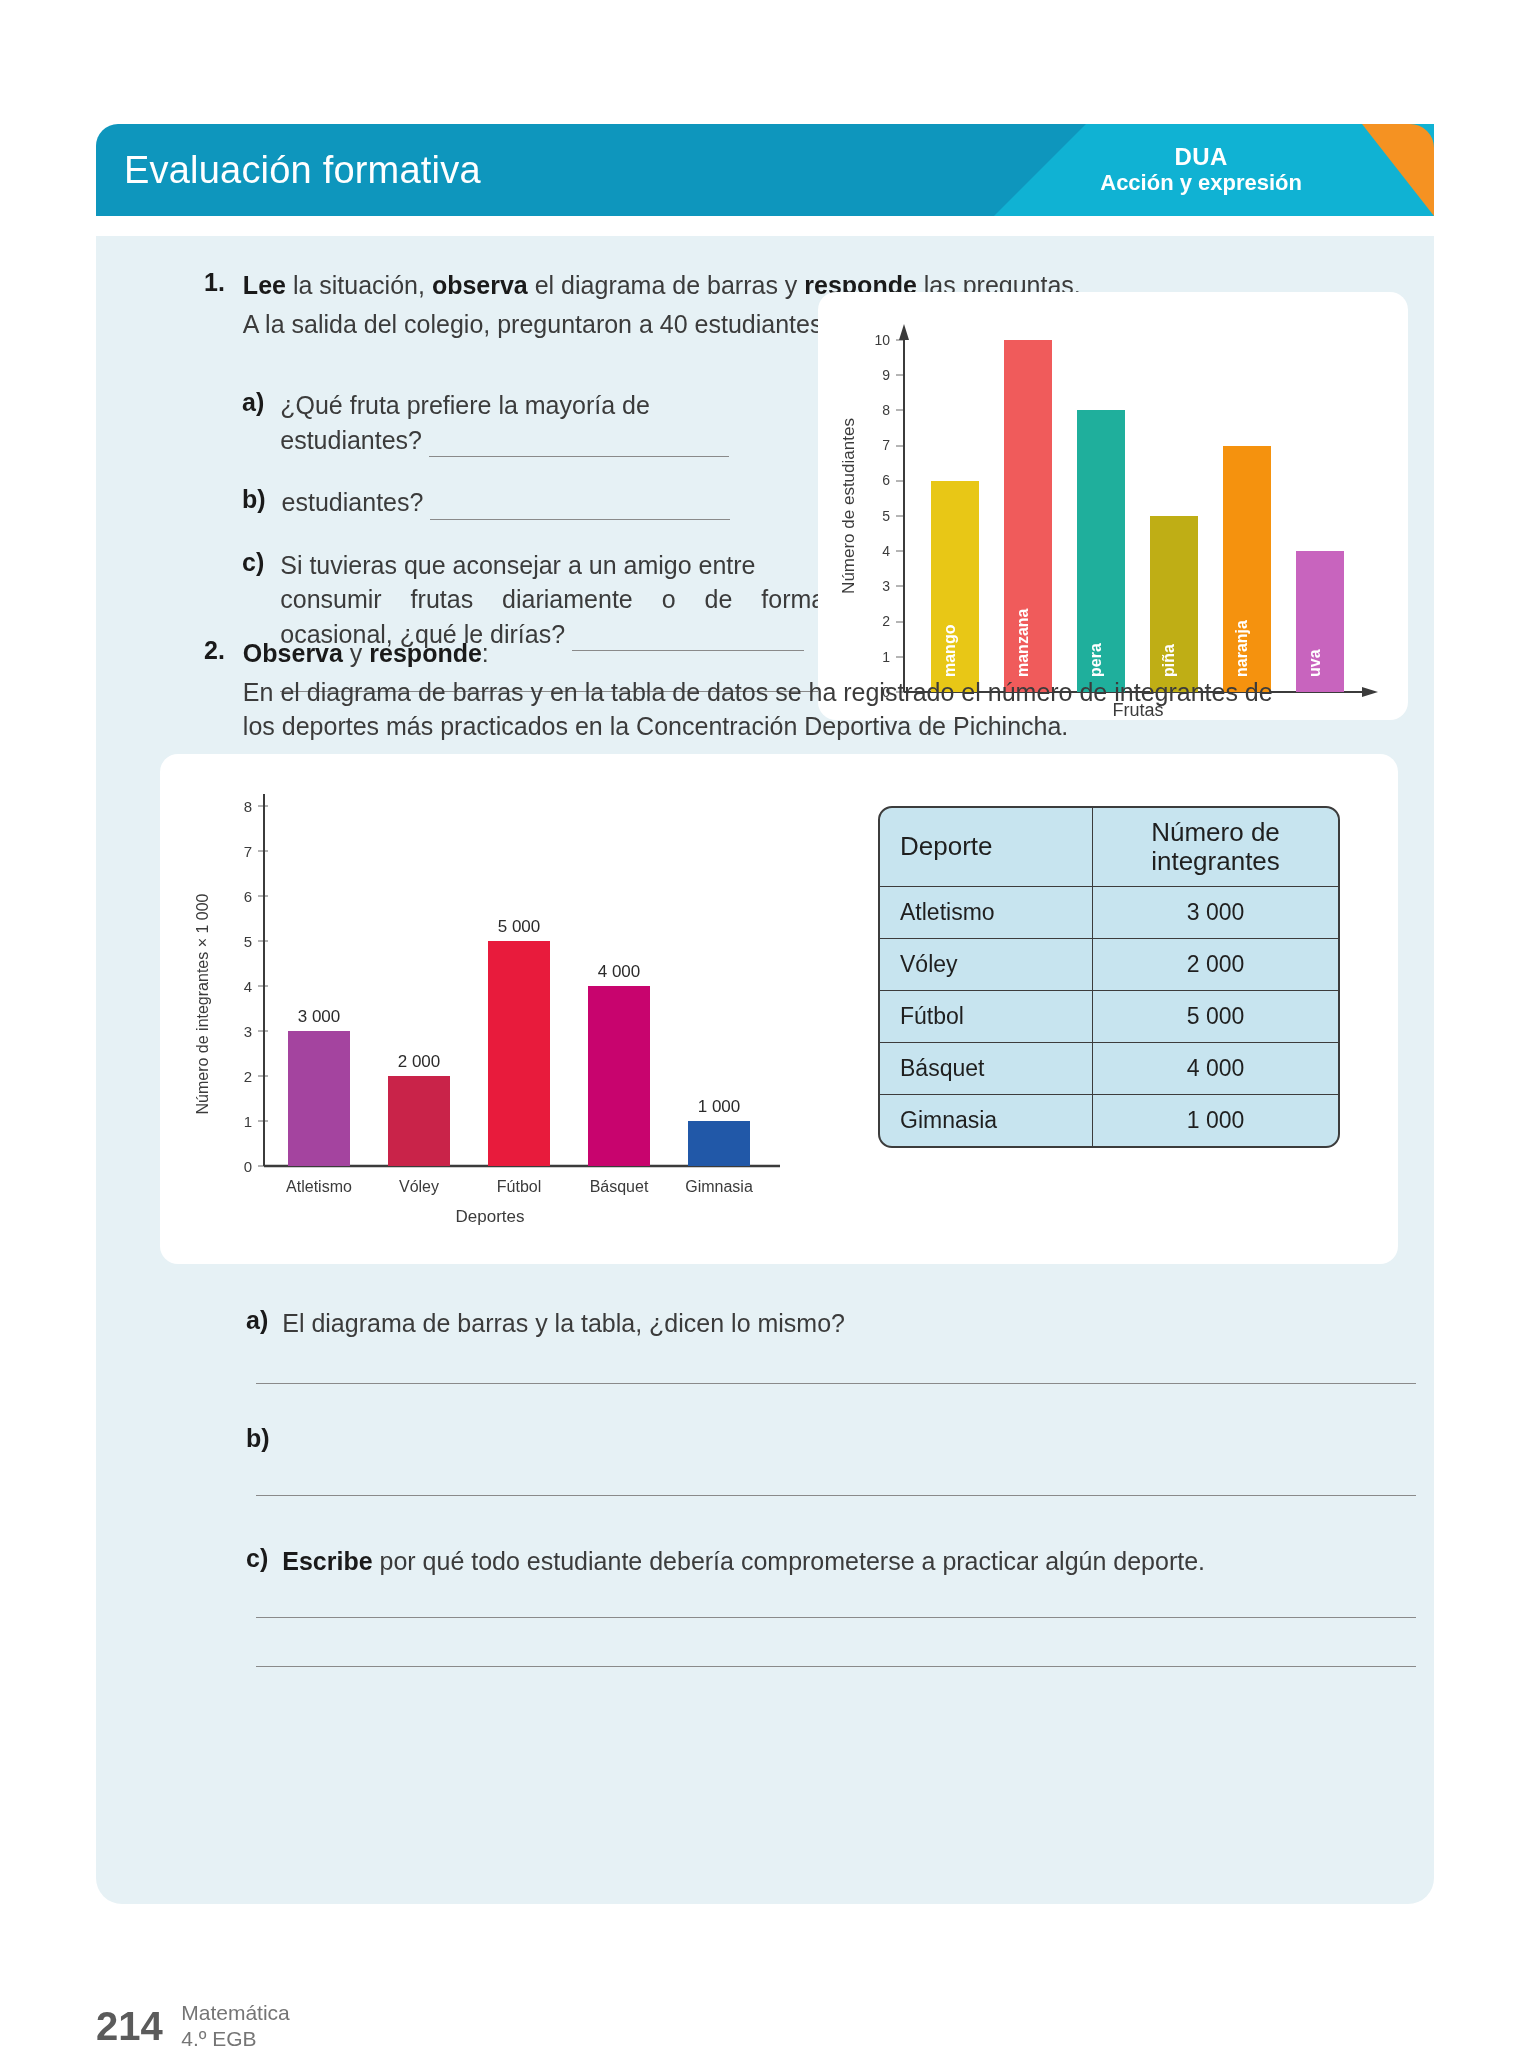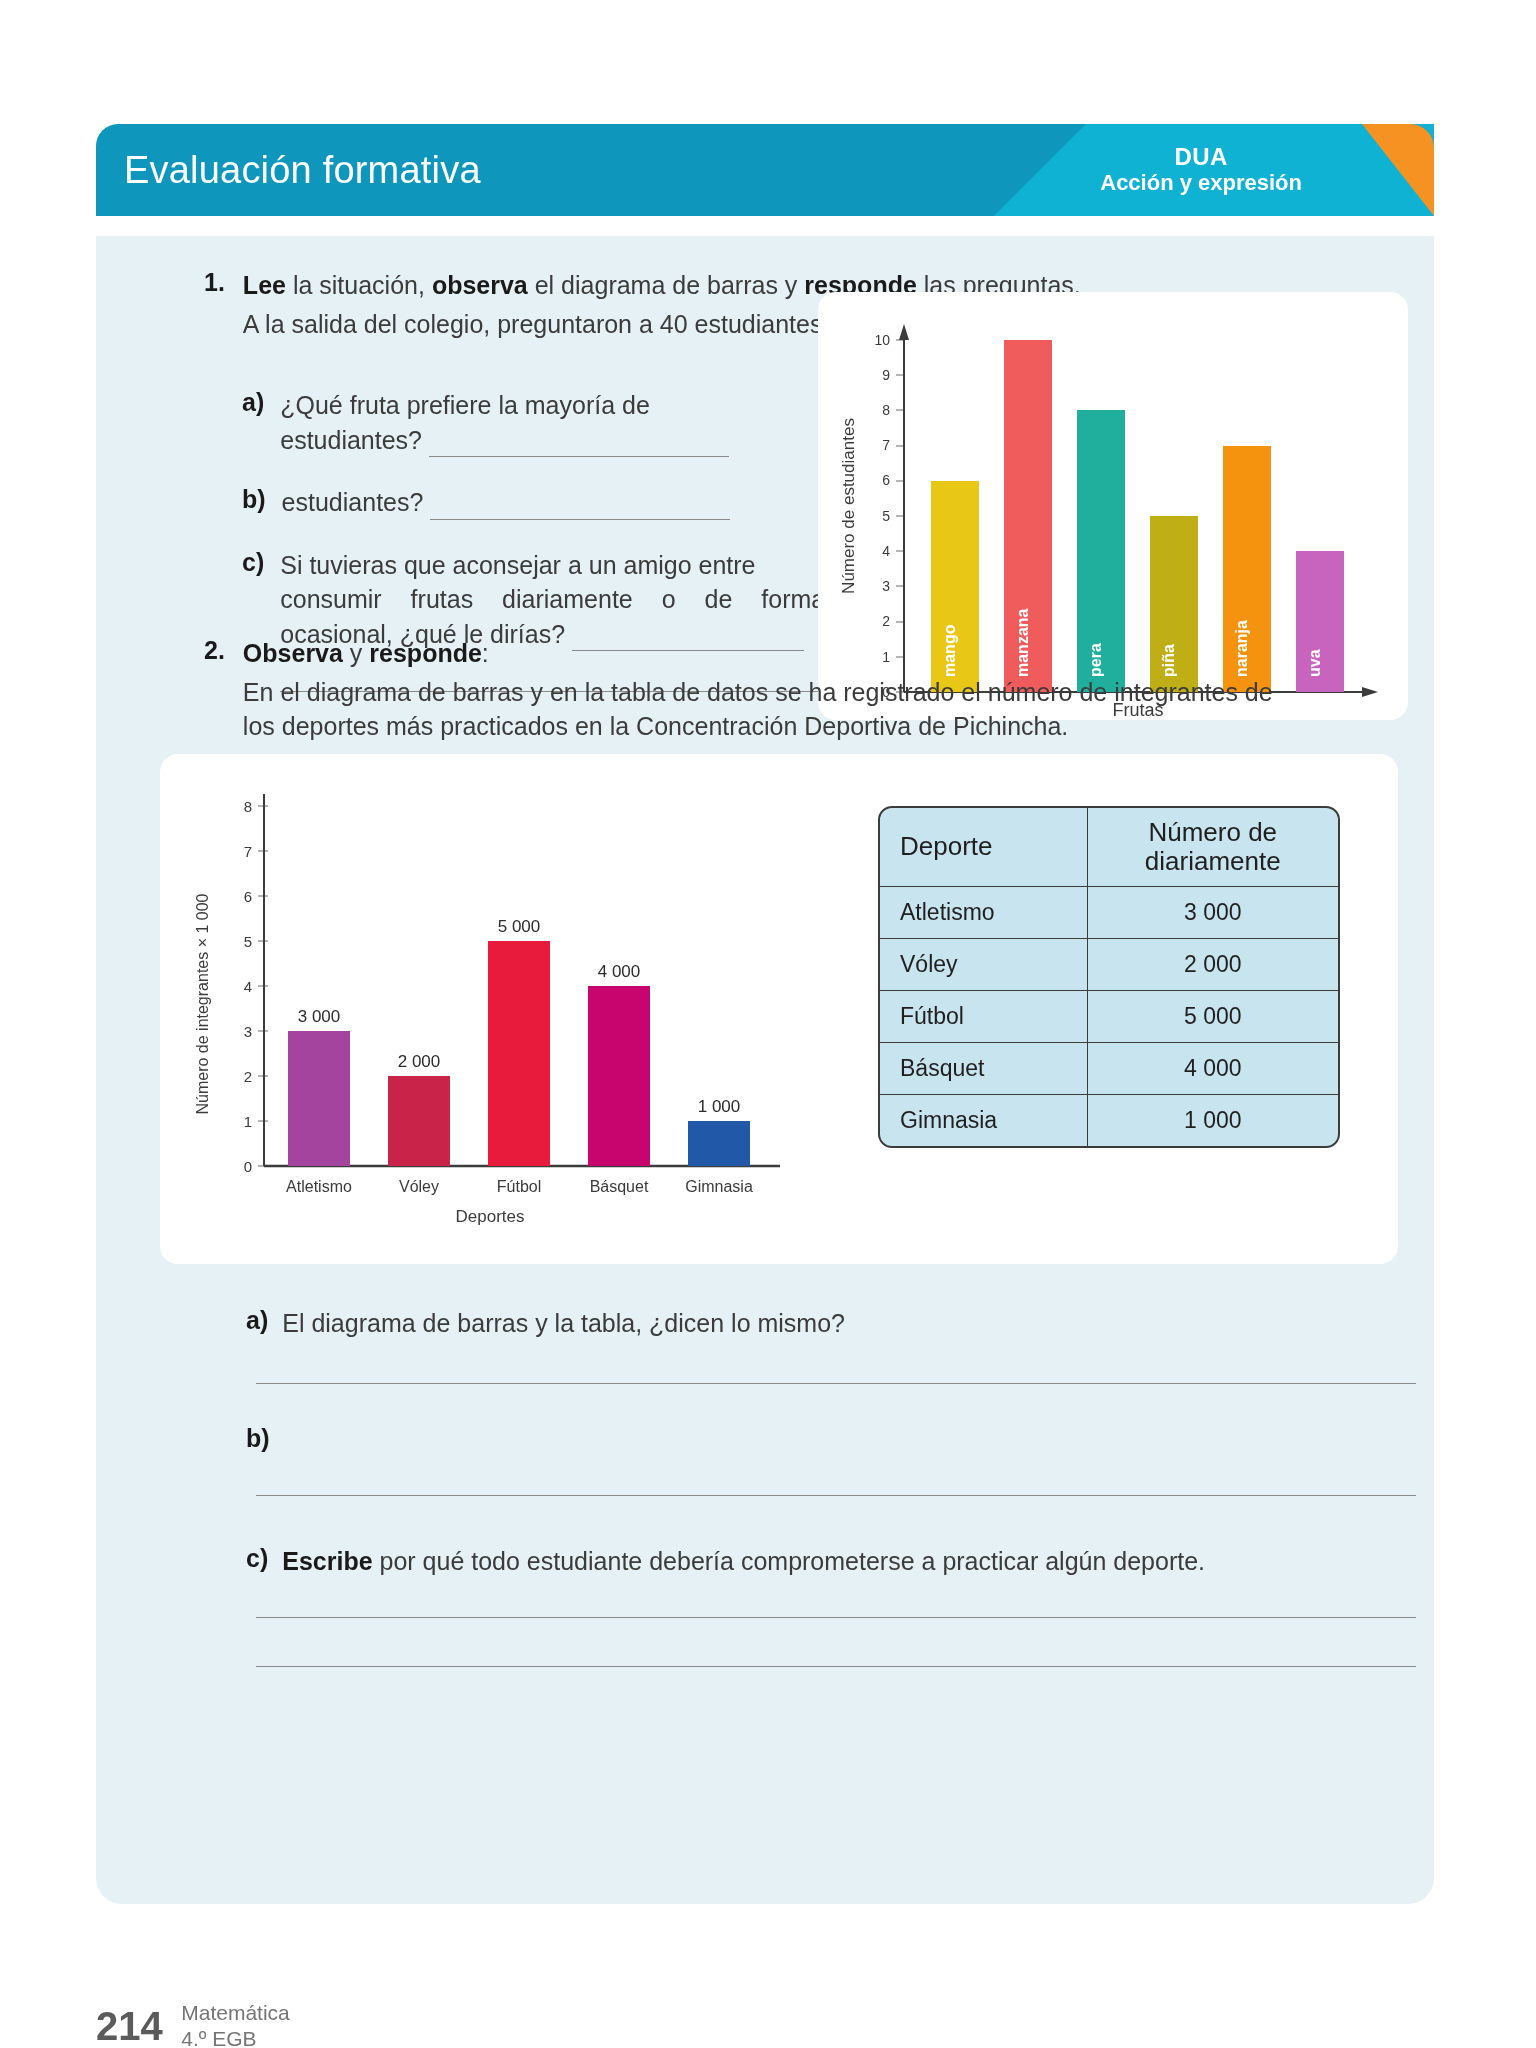--- a/index.html
+++ b/index.html
@@ -336,21 +336,21 @@
         <text x="330" y="468" text-anchor="middle" font-size="17" fill="#3b3b3b">Deportes</text>
       </svg>
 
       <div class="dtable">
         <table>
           <thead>
             <tr>
               <th>Deporte</th>
               <th>
                 <span style="display:block">Número de</span>
-                <span style="display:block">diariamente</span>
+                <span style="display:block">integrantes</span>
               </th>
             </tr>
           </thead>
           <tbody>
             <tr>
               <td>Atletismo</td>
               <td>3 000</td>
             </tr>
             <tr>
               <td>Vóley</td>

